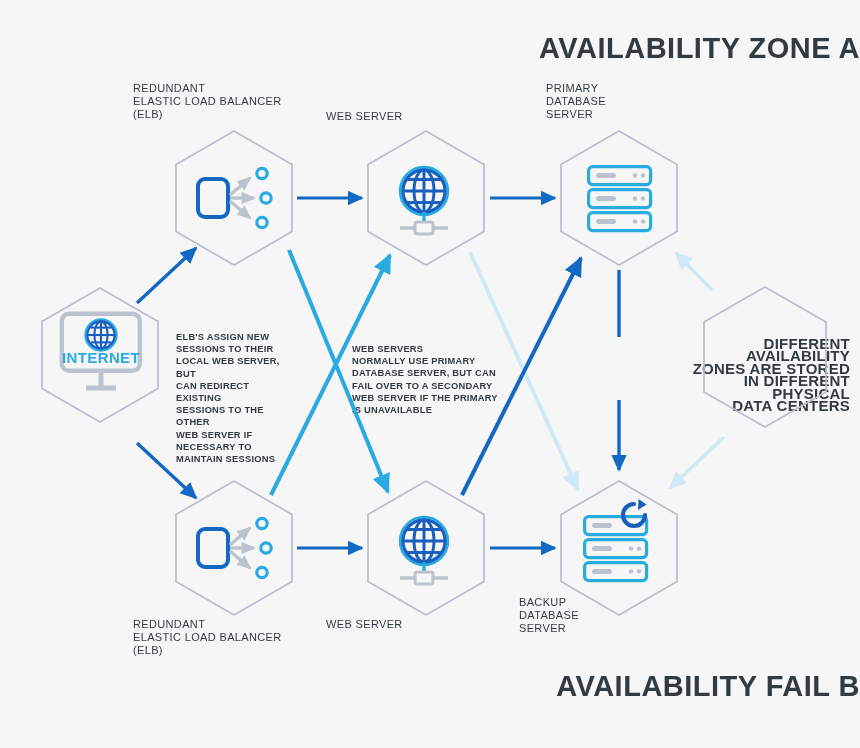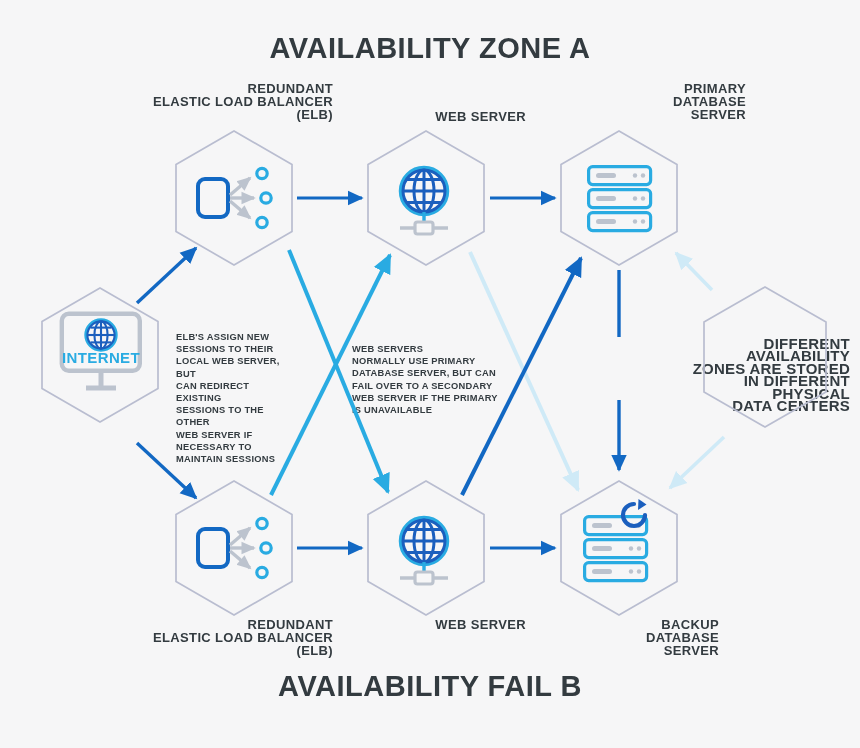--- a/index.html
+++ b/index.html
@@ -18,34 +18,34 @@
   }
   #svg-layer {
     position: absolute;
     inset: 0;
     width: 860px;
     height: 748px;
   }
   .zone-title {
     position: absolute;
     width: 100%;
-    text-align: center;
+    text-align: right;
     font-size: 29px;
     font-weight: bold;
     letter-spacing: 0.5px;
     color: #333b40;
   }
   #zone-a-title { top: 32px; }
   #zone-b-title { top: 670px; }
 
   .node-label {
     position: absolute;
-    text-align: right;
-    font-size: 13px;
-    font-weight: bold;
+    text-align: left;
+    font-size: 11px;
+    font-weight: normal;
     line-height: 13px;
     letter-spacing: 0.35px;
     color: #333b40;
     white-space: pre-line;
     width: 200px;
   }
   .annotation {
     position: absolute;
     text-align: left;
     font-size: 9.3px;
@@ -86,21 +86,21 @@
 (ELB)</div>
   <div class="node-label" style="left:326px; top:110px;">WEB SERVER</div>
   <div class="node-label" style="left:546px; top:82px;">PRIMARY
 DATABASE
 SERVER</div>
 
   <div class="node-label" style="left:133px; top:618px;">REDUNDANT
 ELASTIC LOAD BALANCER
 (ELB)</div>
   <div class="node-label" style="left:326px; top:618px;">WEB SERVER</div>
-  <div class="node-label" style="left:519px; top:618px;">BACKUP
+  <div class="node-label" style="left:519px; top:596px;">BACKUP
 DATABASE
 SERVER</div>
 
   <div class="annotation" style="left:176px; top:331px; width:116px;">ELB'S ASSIGN NEW
 SESSIONS TO THEIR
 LOCAL WEB SERVER, BUT
 CAN REDIRECT EXISTING
 SESSIONS TO THE OTHER
 WEB SERVER IF
 NECESSARY TO

